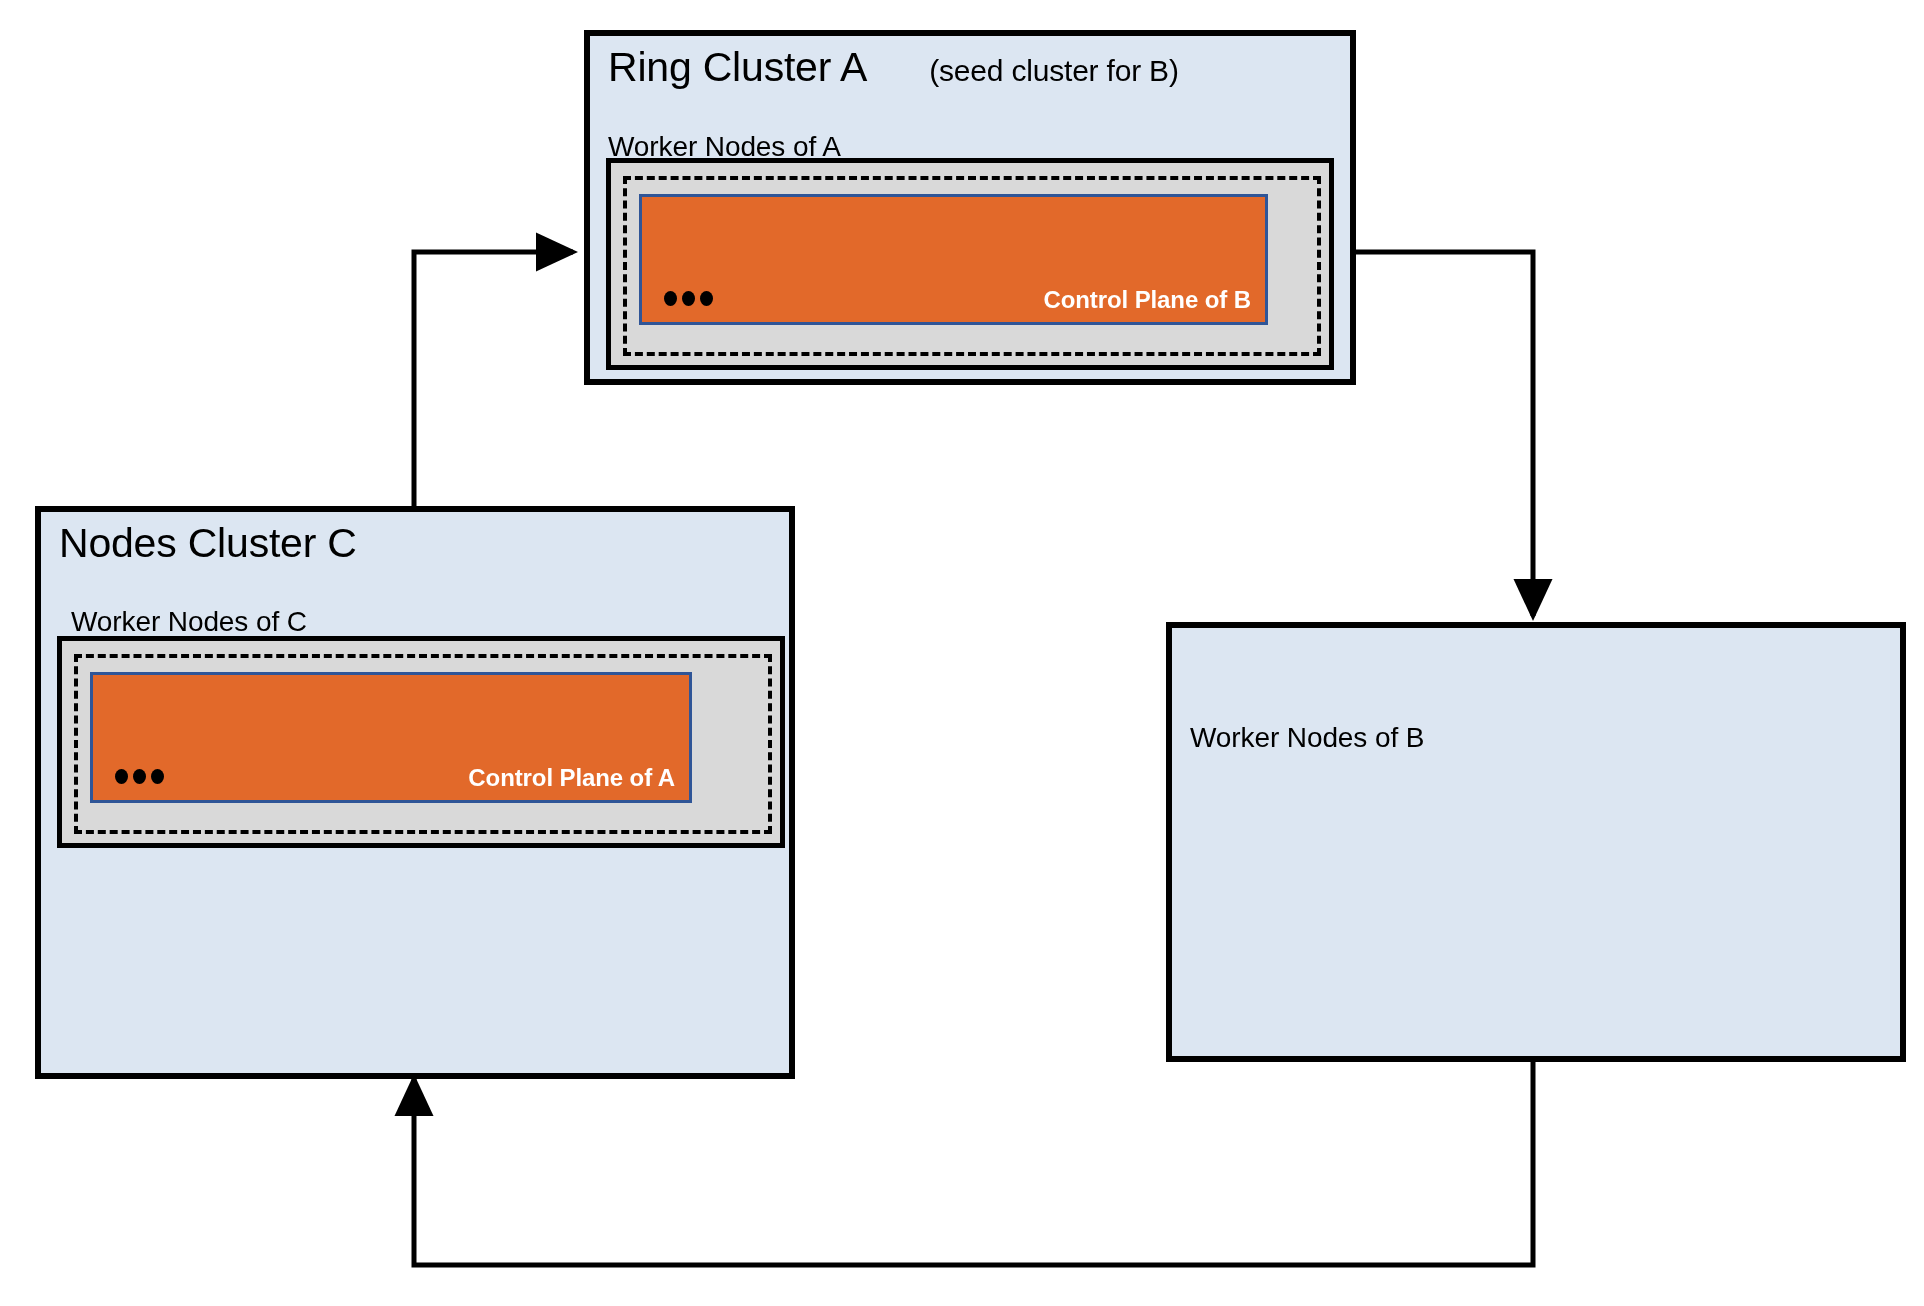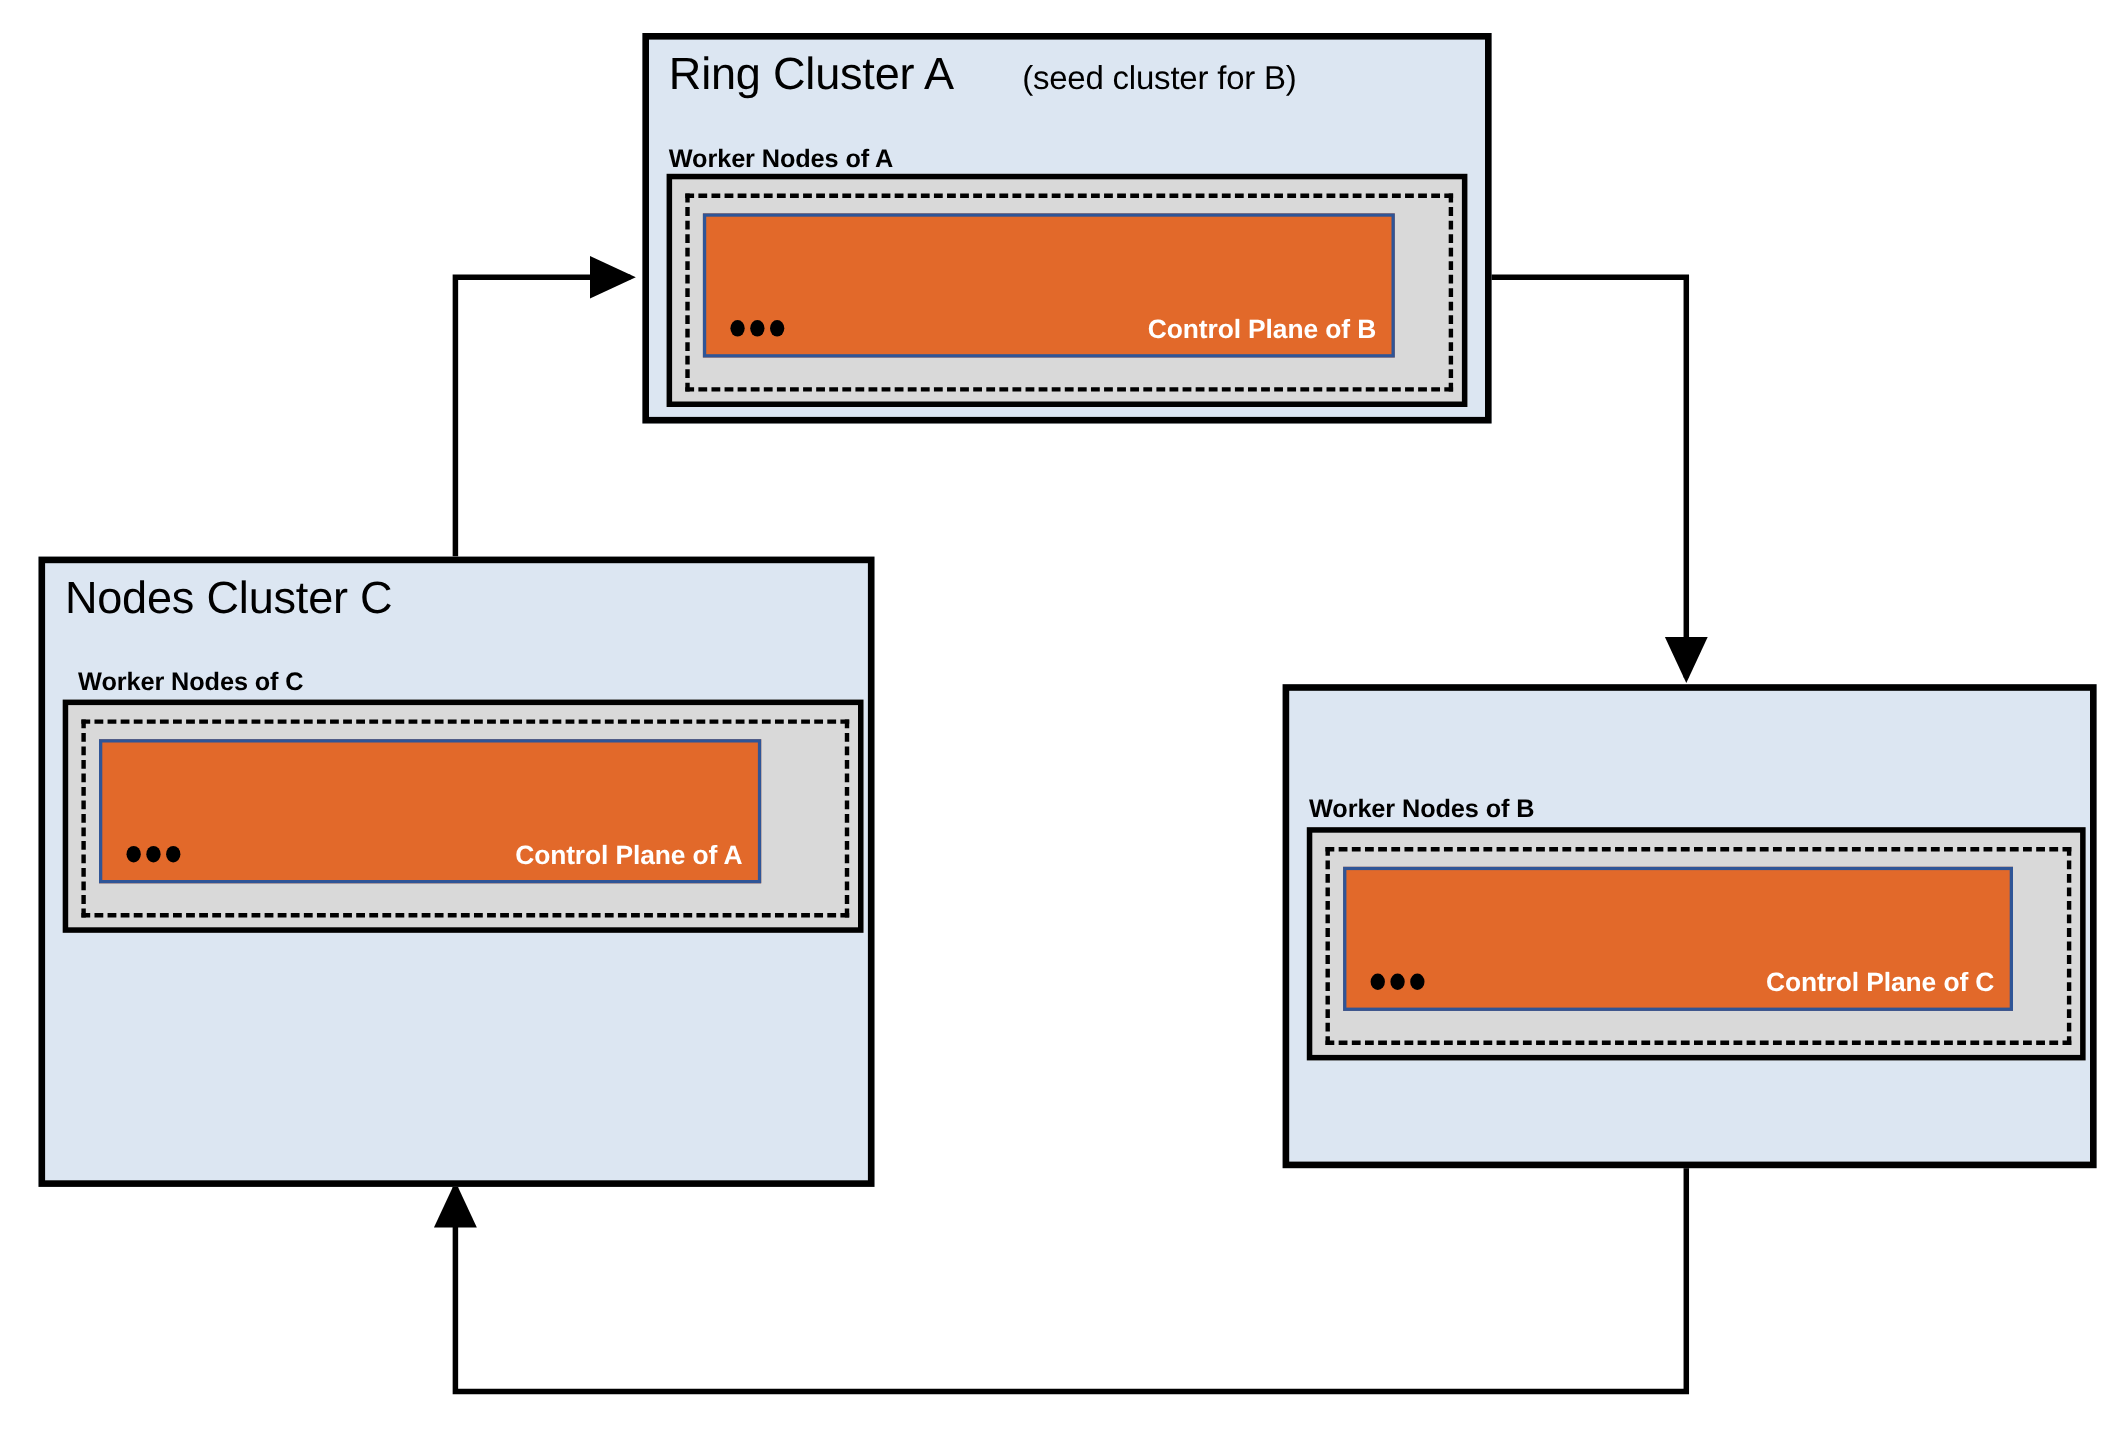--- a/index.html
+++ b/index.html
@@ -48,22 +48,22 @@
     font-size: 30px;
     font-weight: 400;
     color: #000000;
     letter-spacing: -0.2px;
     margin-left: 62px;
   }
 
   .worker-label {
     position: absolute;
     left: 18px;
-    font-size: 23px;
-    font-weight: bold;
+    font-size: 28px;
+    font-weight: normal;
     color: #000000;
     white-space: nowrap;
     letter-spacing: -0.1px;
   }
 
   
   .worker-box {
     position: absolute;
     background: #d9d9d9;
     border: 5px solid #000000;
@@ -187,30 +187,15 @@
 
       </div>
     </div>
   </div>
 
   <div class="ring-cluster" style="left:1166px; top:622px; width:740px; height:440px;">
 
 
     <div class="worker-label" style="top: 94px;">Worker Nodes of B</div>
 
-    <div class="worker-box" style="left: 16px; top: 124px; width: 708px; height: 212px;">
-
-      <div class="dashed-box" style="left:12px; top:13px; width:678px; height:180px;">
-
-        <div class="control-plane" style="left:12px; top:14px; width:609px; height:131px;">
-          <div class="cp-dots">
-            <i></i>
-              <i></i>
-              <i></i>
-          </div>
-          <div class="cp-label">Control Plane of C</div>
-        </div>
-
-      </div>
-    </div>
   </div>
 
 </div>
 
 </body></html>

